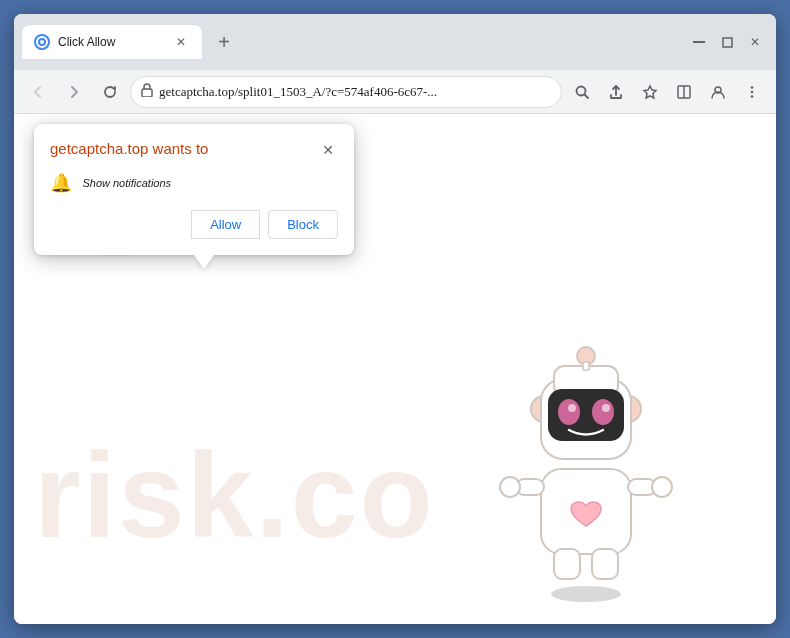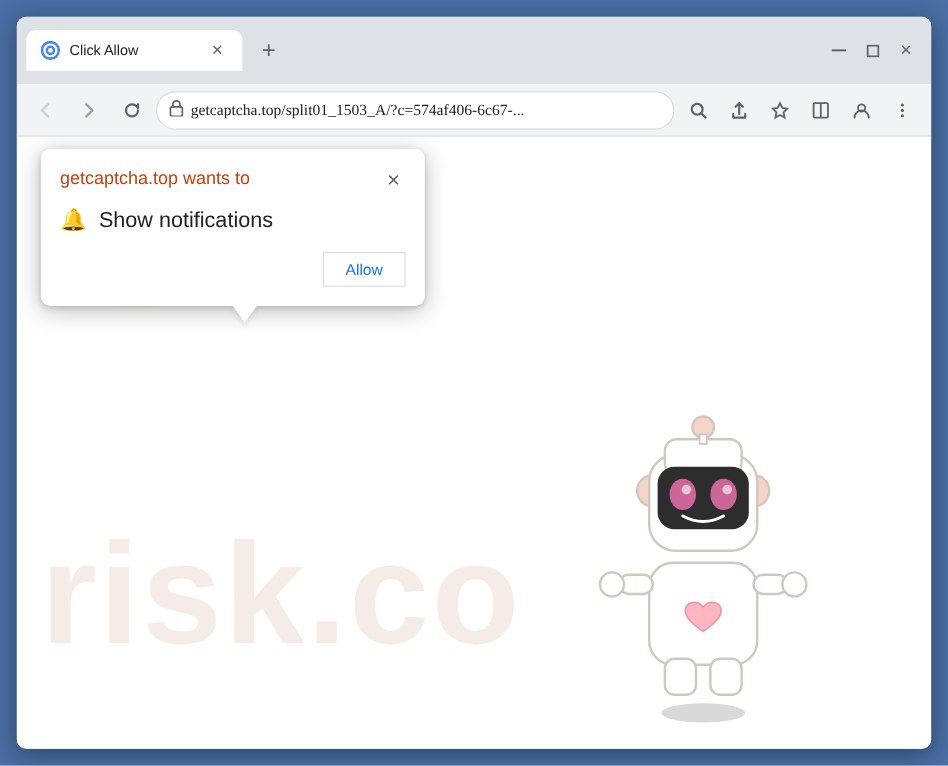--- a/index.html
+++ b/index.html
@@ -217,22 +217,23 @@
       display: flex;
       align-items: center;
       gap: 10px;
       margin-bottom: 16px;
     }
     .bell-icon {
       font-size: 18px;
       color: #5f6368;
     }
     .permission-text {
-      font-size: 18px;
+      font-size: 11px;
       color: #202124;
+      font-style: italic;
     }
     .popup-buttons {
       display: flex;
       justify-content: flex-end;
       gap: 8px;
     }
     .btn-allow {
       padding: 6px 18px;
       background: transparent;
       border: 1px solid #dadce0;
@@ -402,20 +403,21 @@
       <div class="popup-header">
         <span class="popup-title">getcaptcha.top wants to</span>
         <div class="popup-close">✕</div>
       </div>
       <div class="popup-permission">
         <span class="bell-icon">🔔</span>
         <span class="permission-text">Show notifications</span>
       </div>
       <div class="popup-buttons">
         <button class="btn-allow">Allow</button>
+        <button class="btn-block">Block</button>
       </div>
       <div class="popup-tail"></div>
     </div>
 
 
     <div class="robot-container">
       <svg class="robot-svg" viewBox="0 0 200 280" xmlns="http://www.w3.org/2000/svg">
 
         <ellipse cx="100" cy="270" rx="35" ry="8" fill="rgba(0,0,0,0.15)"></ellipse>
 

